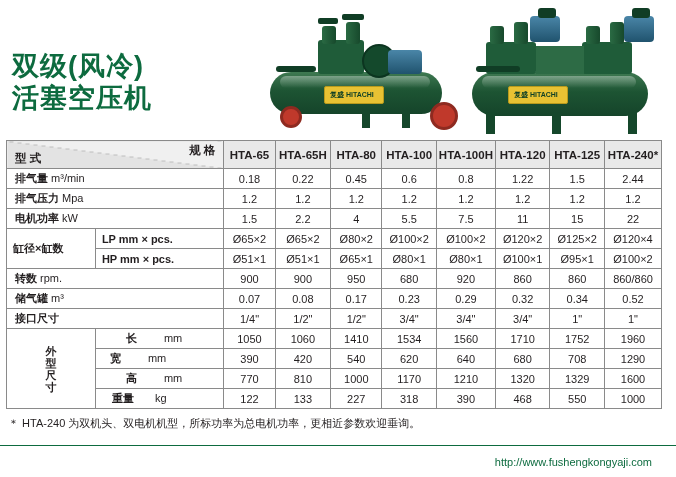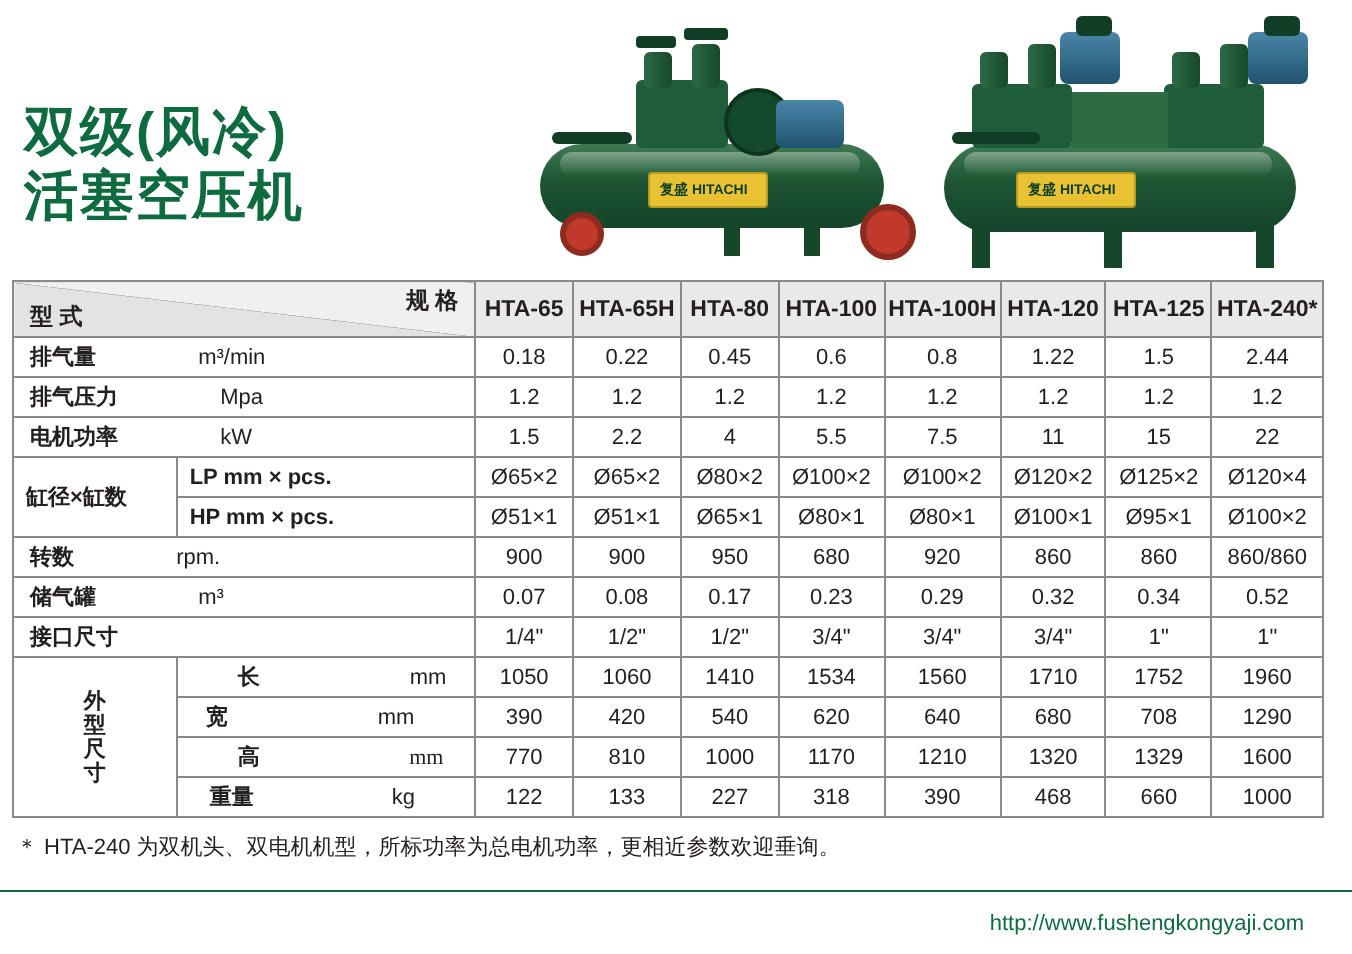--- a/index.html
+++ b/index.html
@@ -67,21 +67,21 @@
       linear-gradient(to top right, #e3e3e3 49.6%, #bdbdbd 49.6%, #bdbdbd 50.4%, #f0f0f0 50.4%);
   }
   .hdr-corner .t1{position:absolute;left:8px;bottom:2px;font-weight:bold;}
   .hdr-corner .t2{position:absolute;right:8px;top:2px;font-weight:bold;}
   .rowlabel{
     text-align:left;
     padding-left:8px;
     font-weight:bold;
     background:#ffffff;
   }
-  .unit{font-weight:normal;margin-left:48px;}
+  .unit{font-weight:normal;}
   .sub-a{width:52px;text-align:left;padding-left:6px;font-weight:bold;}
   .sub-b{width:116px;text-align:left;padding-left:6px;font-weight:bold;}
   .vcell{width:62px;}
   .vert{
     width:26px;
     font-weight:bold;
     line-height:12px;
     font-size:11px;
   }
   .vert span{display:block;}
@@ -315,21 +315,21 @@
       <td>420</td>
       <td>540</td>
       <td>620</td>
       <td>640</td>
       <td>680</td>
       <td>708</td>
       <td>1290</td>
     </tr>
 
     <tr>
-      <td class="sub-a" style="width:142px;padding-left:30px;font-family:Liberation Serif, serif;">
+      <td class="sub-a" style="width:142px;padding-left:30px;">
         <span>高</span>
         <span class="unit" style="padding-left:24px;">mm</span>
       </td>
       <td>770</td>
       <td>810</td>
       <td>1000</td>
       <td>1170</td>
       <td>1210</td>
       <td>1320</td>
       <td>1329</td>
@@ -340,21 +340,21 @@
       <td class="sub-a" style="width:142px;padding-left:16px;font-weight:bold;">
         <span>重量</span>
         <span class="unit" style="padding-left:18px;">kg</span>
       </td>
       <td>122</td>
       <td>133</td>
       <td>227</td>
       <td>318</td>
       <td>390</td>
       <td>468</td>
-      <td>660</td>
+      <td>550</td>
       <td>1000</td>
     </tr>
   </tbody>
 </table>
 
 <div class="note">＊ HTA-240 为双机头、双电机机型，所标功率为总电机功率，更相近参数欢迎垂询。</div>
 
 <div class="footline"></div>
 <div class="footer">
   <div class="f-right">http://www.fushengkongyaji.com</div>

